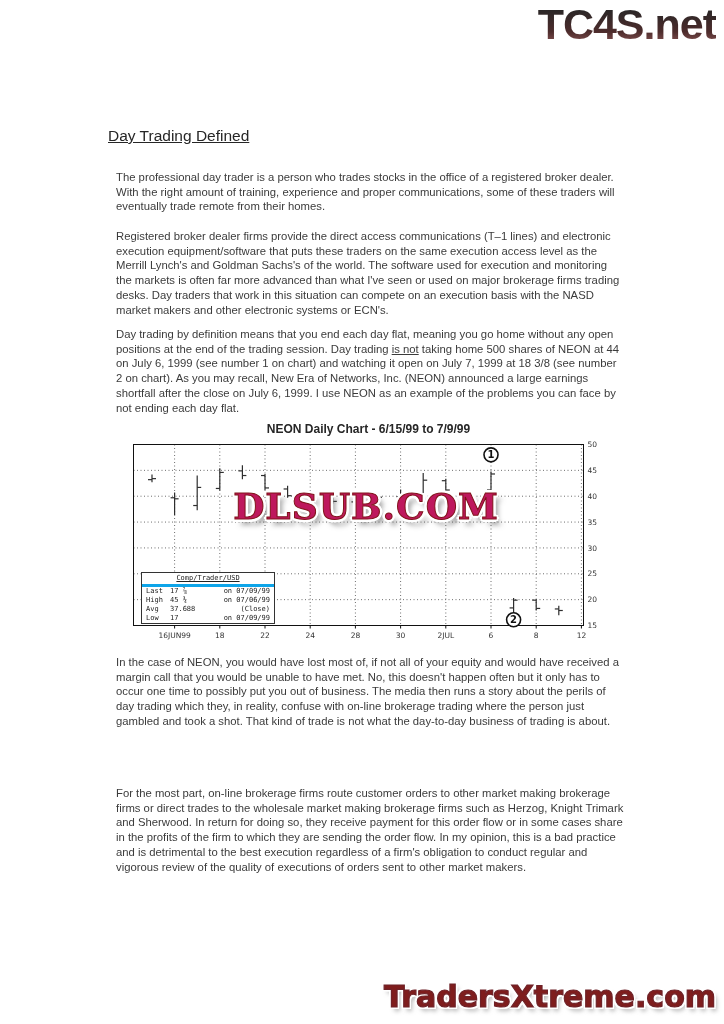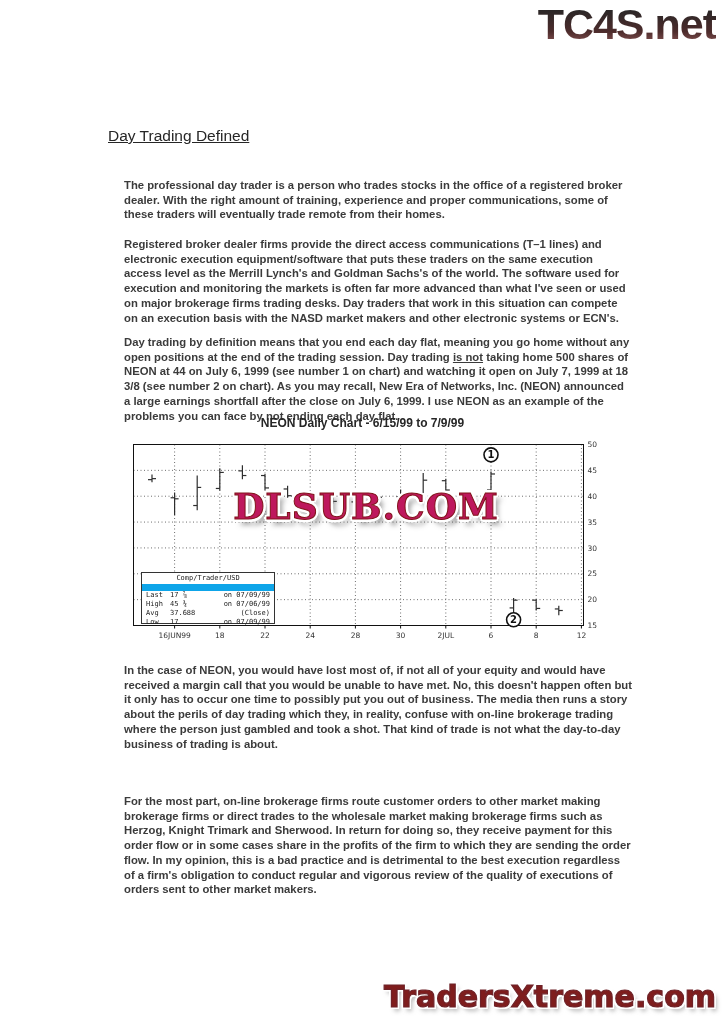--- a/index.html
+++ b/index.html
@@ -18,42 +18,42 @@
   .logo-bottom{position:absolute;top:979px;right:8px;font-family:"DejaVu Sans",sans-serif;
     font-size:30px;font-weight:700;letter-spacing:0px;color:#7f1d1d;
     -webkit-text-stroke:1.2px #6e2228;
     text-shadow:-2px -2px 0 #fff,2px -2px 0 #fff,-2px 2px 0 #fff,2px 2px 0 #fff,
                 0 -2px 0 #fff,0 2px 0 #fff,-2px 0 0 #fff,2px 0 0 #fff,
                 3px 4px 4px rgba(120,120,120,.55);}
 
   
   .h-underline{position:absolute;left:108px;width:509px;margin:0;font-weight:400;
     font-size:15.5px;color:#262626;text-decoration:underline;}
-  .para{position:absolute;left:108px;width:509px;margin:16px;
-    font-size:11.3px;line-height:14.7px;color:#3b3b3b;font-weight:bold;}
+  .para{position:absolute;left:108px;width:509px;margin:8px;
+    font-size:11.3px;line-height:14.7px;color:#3b3b3b;}
   .u{text-decoration:underline;}
 
-  .chart-title{position:absolute;left:108px;top:416px;width:509px;margin:0;
+  .chart-title{position:absolute;left:108px;top:416px;width:509px;margin:6px;
     text-align:center;font-size:12px;font-weight:700;color:#262626;}
 
   
   .chart{position:absolute;left:133px;top:435px;width:466px;height:212px;}
   .chart svg{position:absolute;left:0;top:0;}
   .grid{stroke:#6e6e6e;stroke-width:1;stroke-dasharray:1 2.5;}
   .frame{fill:none;stroke:#111;stroke-width:1;}
   .ax{stroke:#111;stroke-width:1;}
   .bar{stroke:#2e2e2e;stroke-width:1.2;}
   .ylab,.xlab{font-family:"DejaVu Sans",sans-serif;font-size:7.5px;fill:#333;}
   .ann{fill:#fff;stroke:#111;stroke-width:1.6;}
   .annt{font-family:"DejaVu Sans",sans-serif;font-size:10px;font-weight:bold;fill:#111;}
 
   .legend{position:absolute;left:8px;top:137px;width:134px;height:52px;background:#fff;
     border:1px solid #333;font-family:"DejaVu Sans Mono",monospace;font-size:7px;
     line-height:9px;color:#222;box-sizing:border-box;}
-  .legend-title{text-align:center;border-bottom:7px solid #0ea5e9;padding:1px 0;}
+  .legend-title{text-align:center;border-bottom:3px solid #0ea5e9;padding:1px 0;text-decoration:underline;}
   .legend-row{display:flex;padding:0 4px;}
   .legend-row .lab{width:24px;}
   .legend-row .val{width:36px;}
   .legend-row .dat{margin-left:auto;text-align:right;}
 
   .watermark{position:absolute;left:50%;top:50px;transform:translateX(-50%);
     white-space:nowrap;font-family:"DejaVu Serif",serif;font-weight:bold;
     font-size:36px;letter-spacing:1px;color:#be185d;-webkit-text-stroke:1px #7e1216;
     text-shadow:-2px -2px 0 #fff,2px -2px 0 #fff,-2px 2px 0 #fff,2px 2px 0 #fff,
                 0 -3px 0 #fff,0 3px 0 #fff,-3px 0 0 #fff,3px 0 0 #fff,

